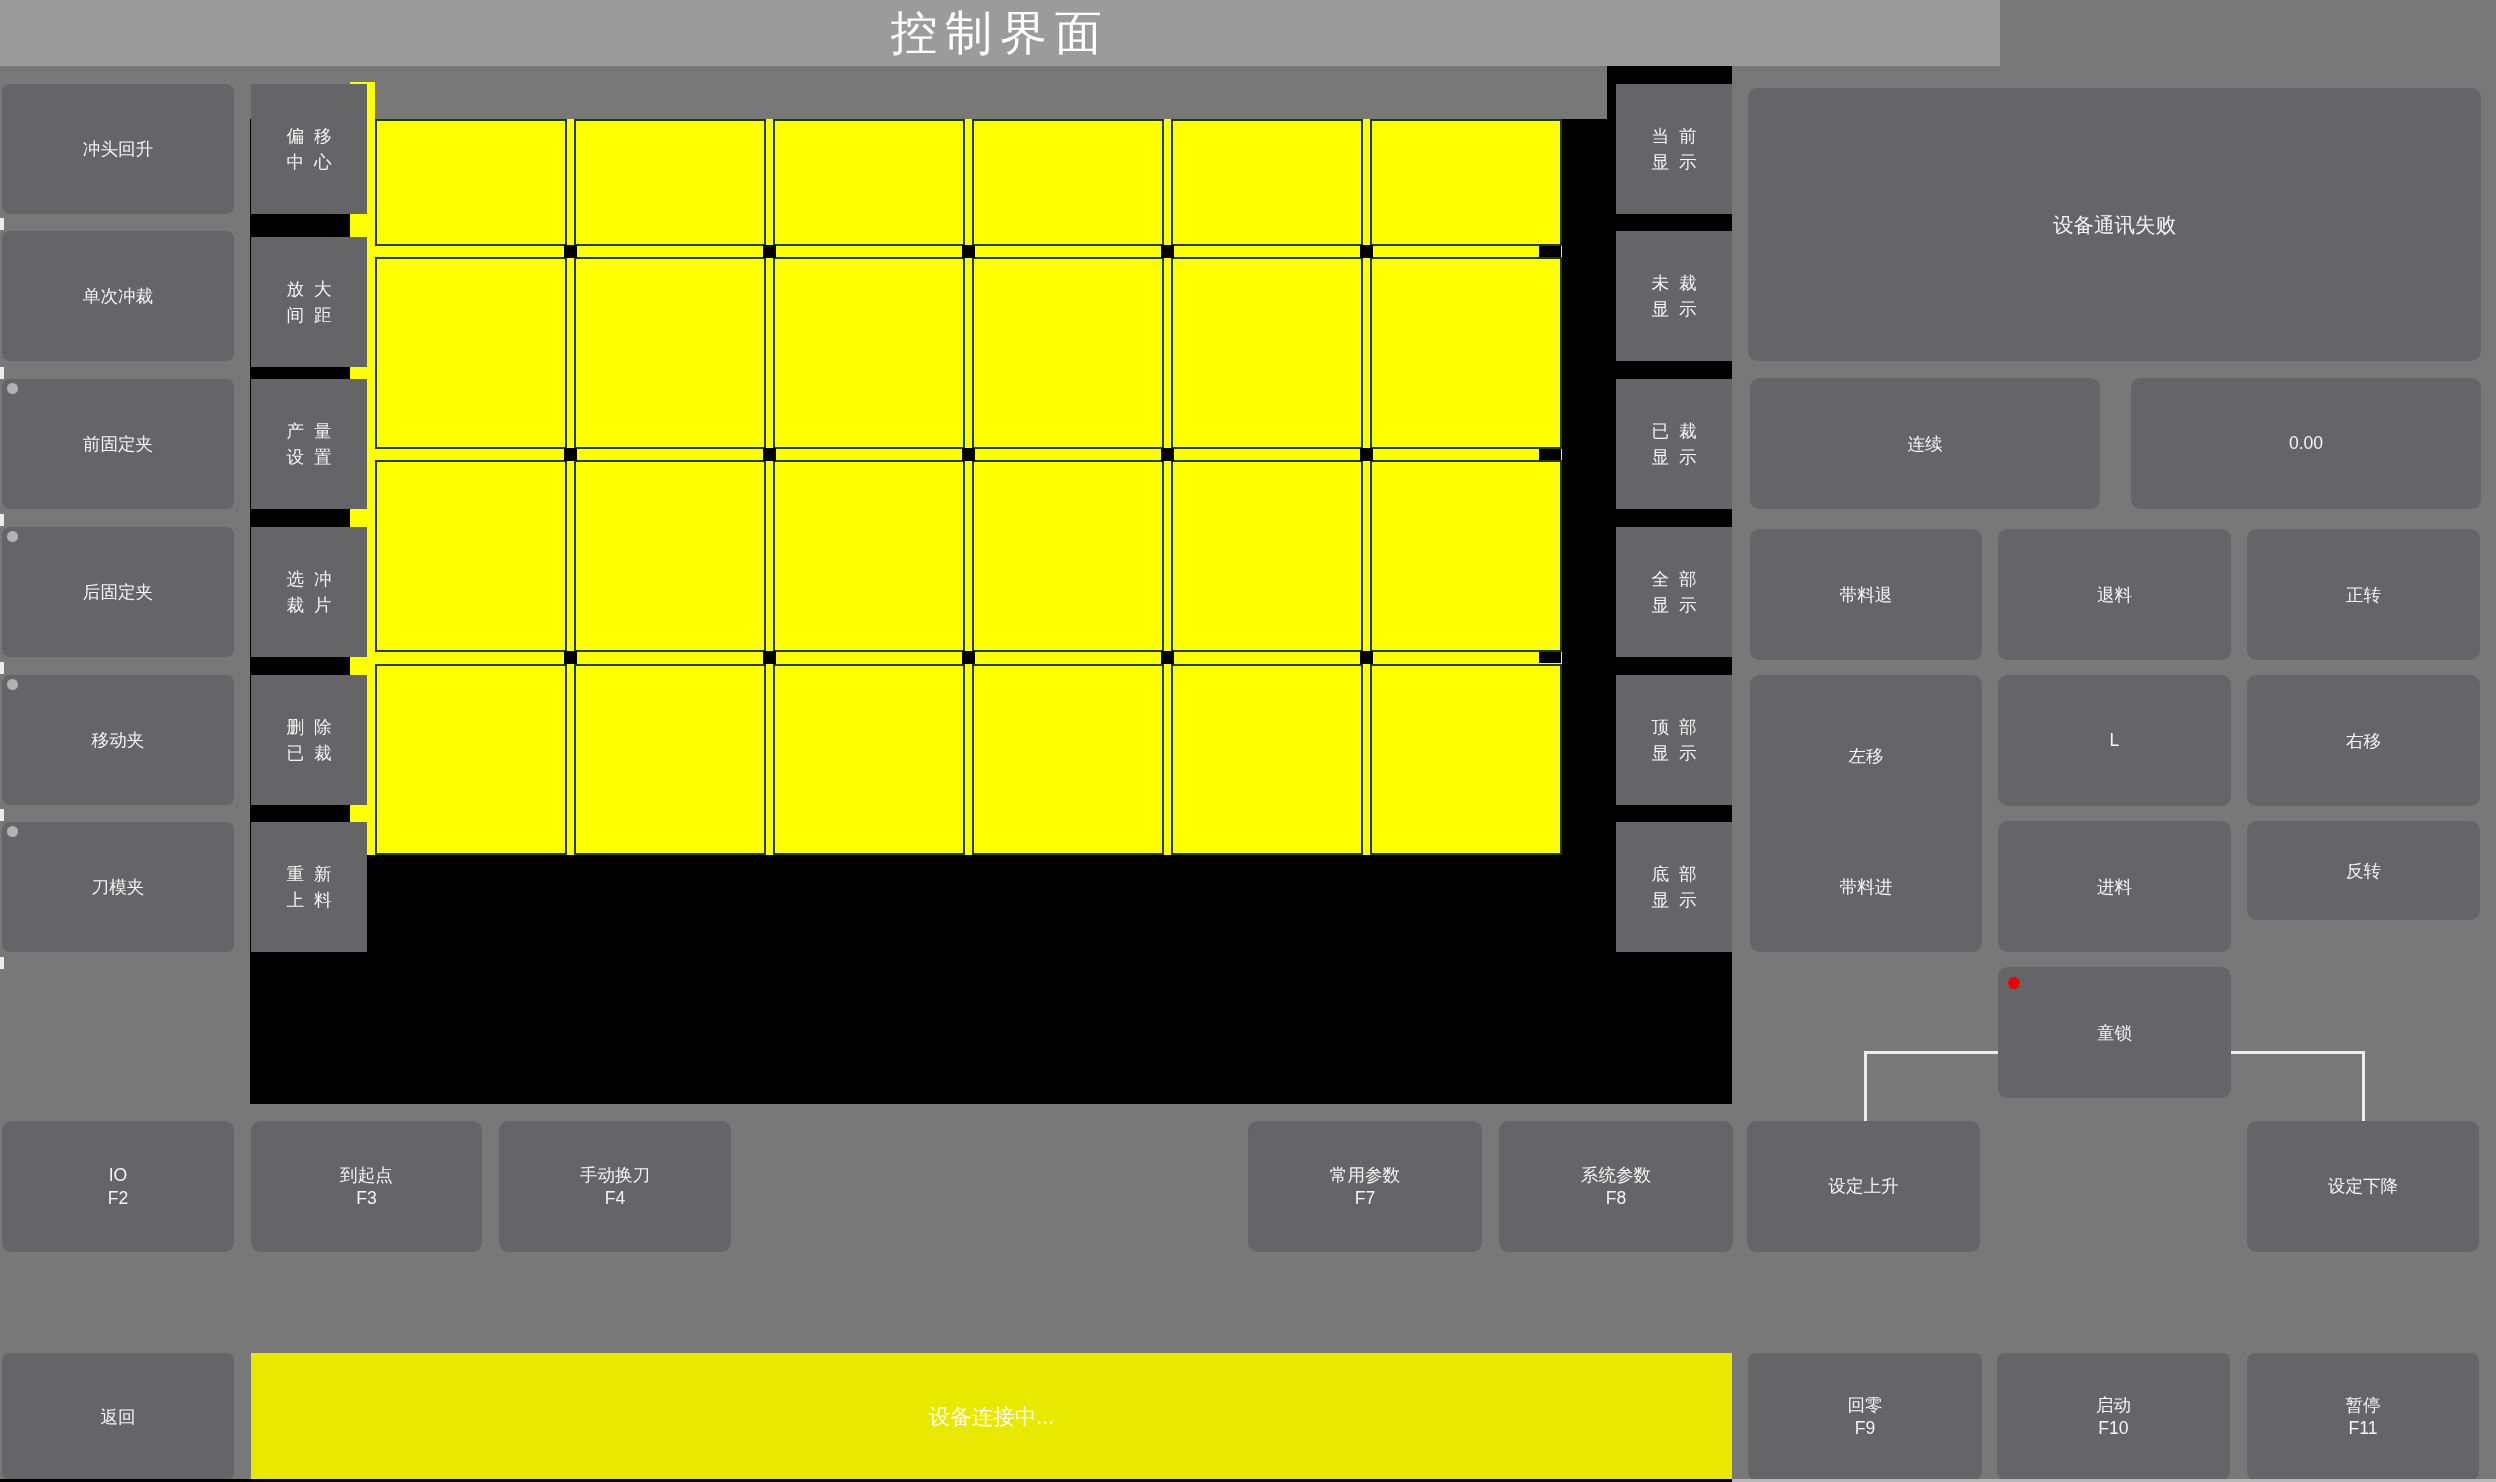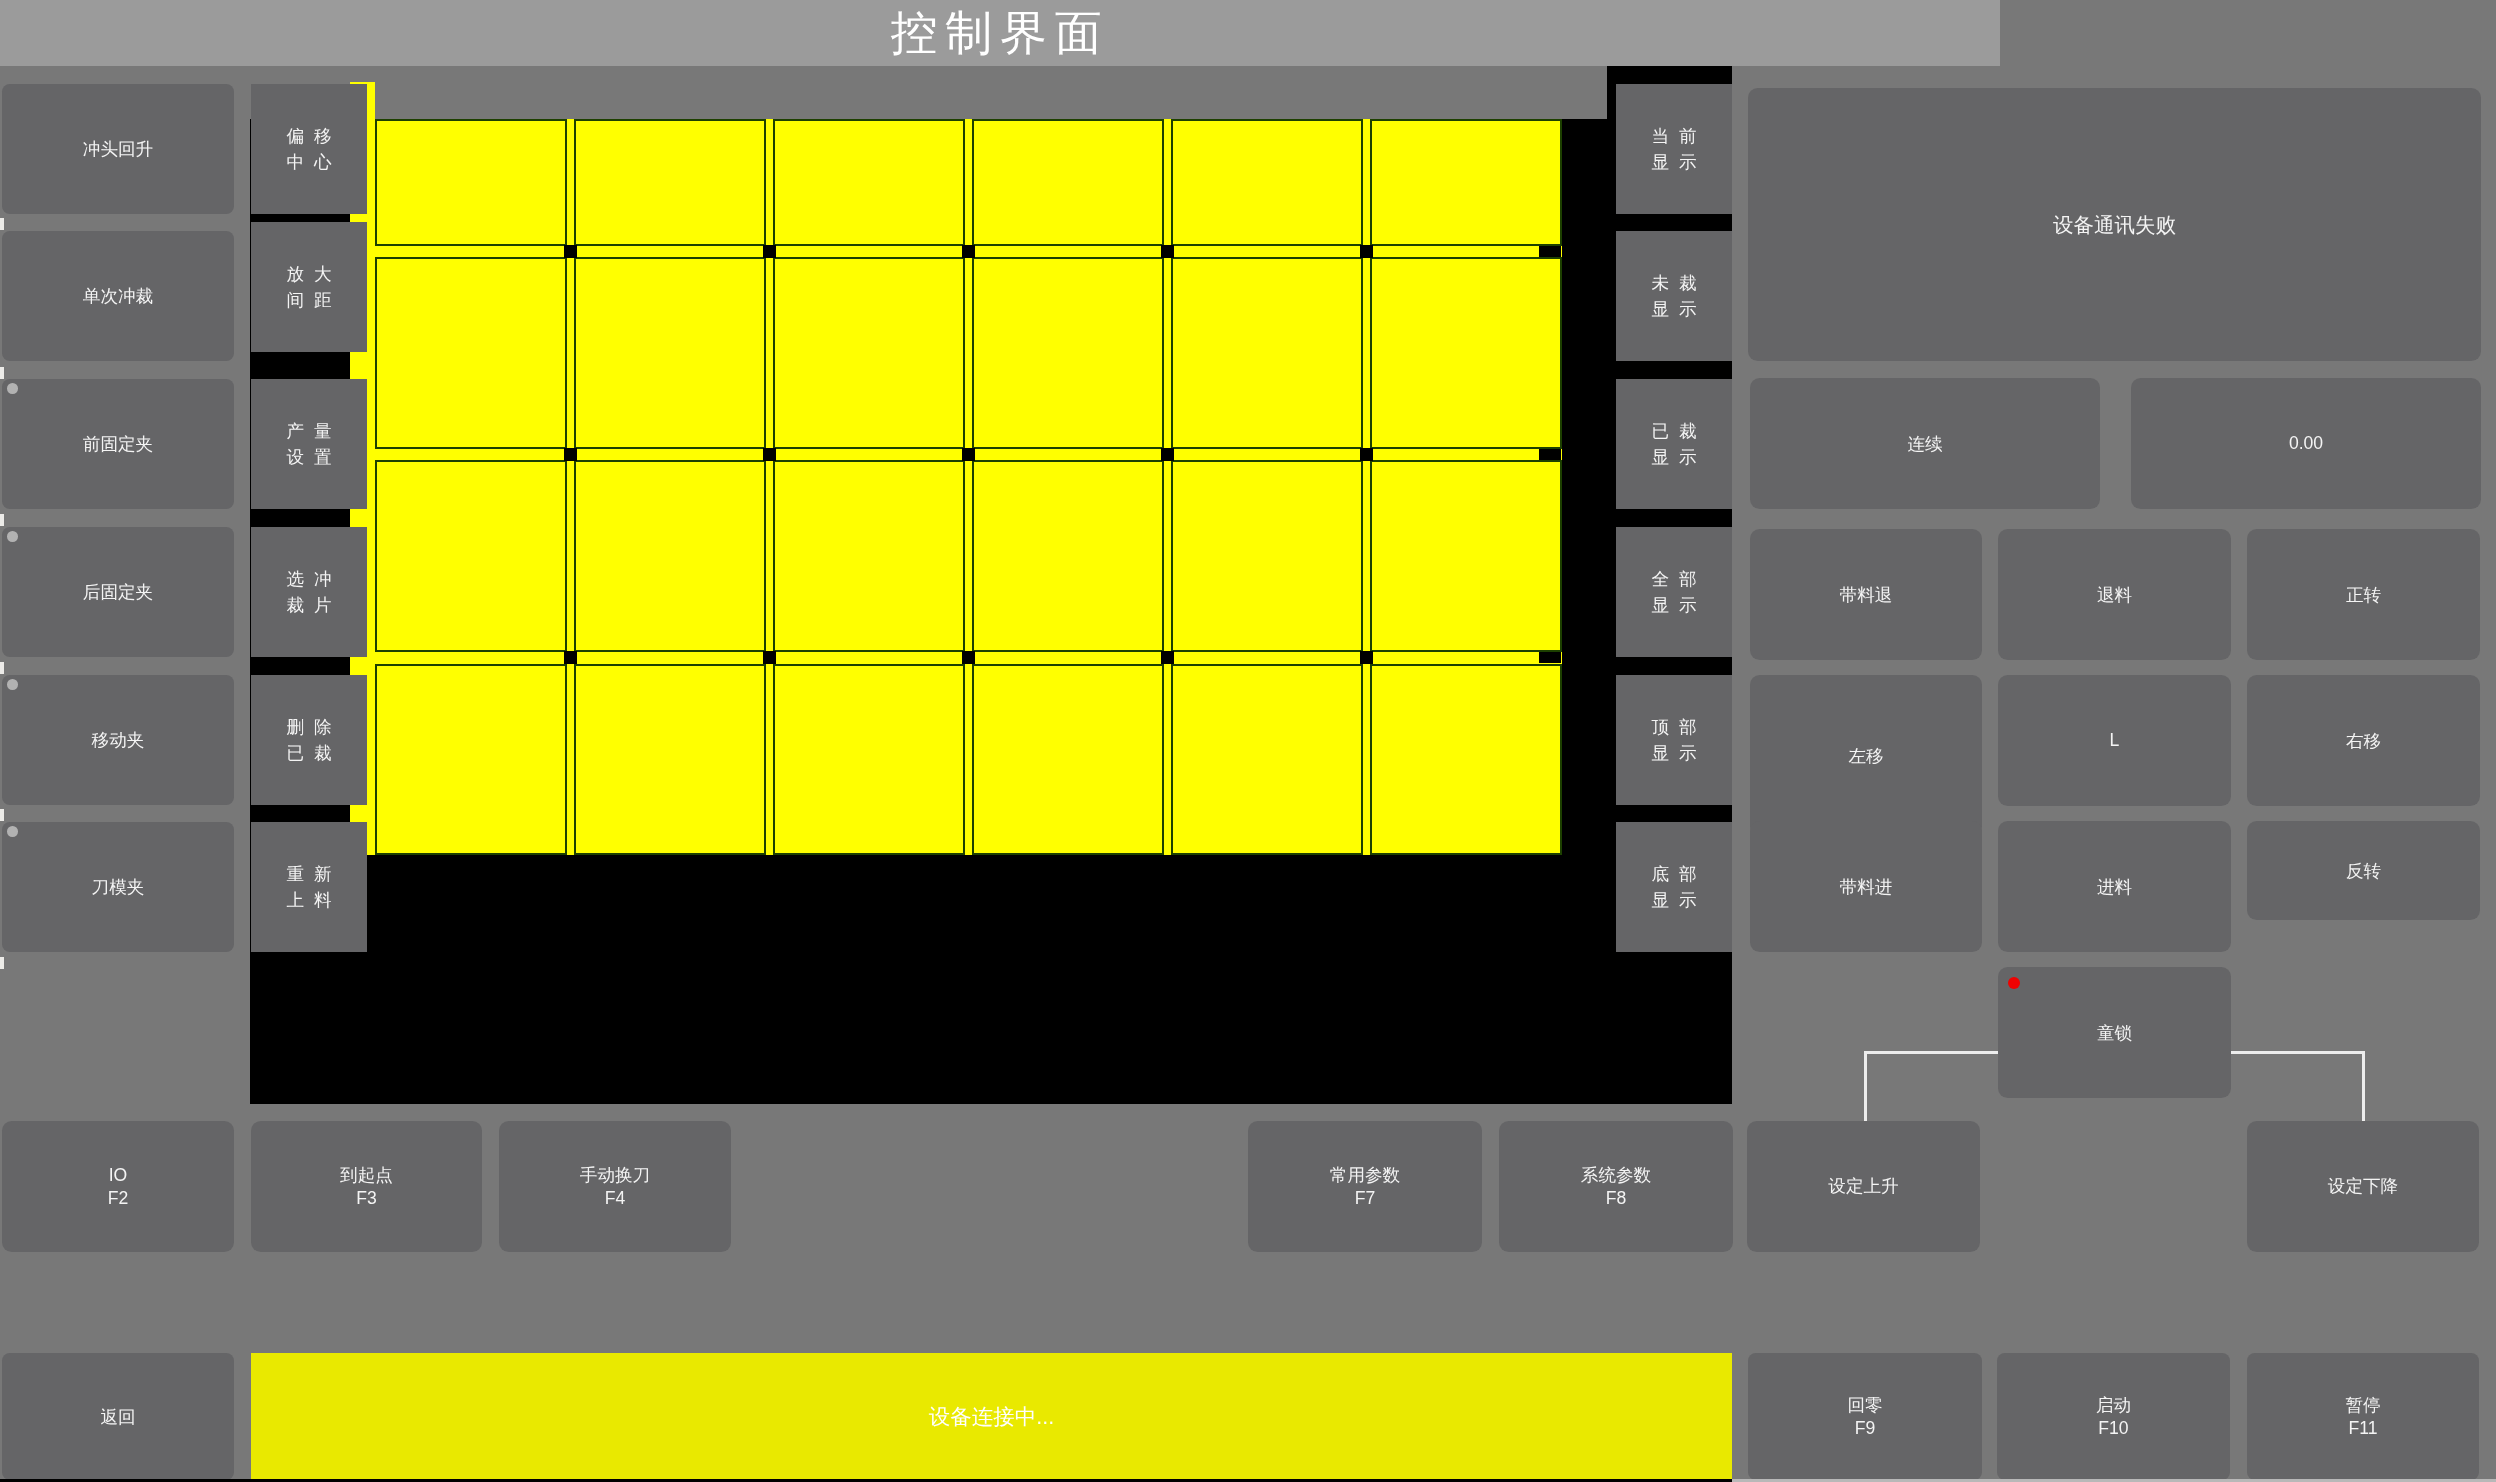--- a/index.html
+++ b/index.html
@@ -123,21 +123,21 @@
   <div class="abs tick" style="top:218px"></div>
   <div class="abs tick" style="top:367px"></div>
   <div class="abs tick" style="top:514px"></div>
   <div class="abs tick" style="top:662px"></div>
   <div class="abs tick" style="top:809px"></div>
   <div class="abs tick" style="top:957px"></div>
 
   <div class="btn abs tbtn" style="top:84px">
       <span class="two"><span>偏移</span><br><span>中心</span></span>
     </div>
-  <div class="btn abs tbtn" style="top:222px">
+  <div class="btn abs tbtn" style="top:237px">
       <span class="two"><span>放大</span><br><span>间距</span></span>
     </div>
   <div class="btn abs tbtn" style="top:379px">
       <span class="two"><span>产量</span><br><span>设置</span></span>
     </div>
   <div class="btn abs tbtn" style="top:527px">
       <span class="two"><span>选冲</span><br><span>裁片</span></span>
     </div>
   <div class="btn abs tbtn" style="top:675px">
       <span class="two"><span>删除</span><br><span>已裁</span></span>

